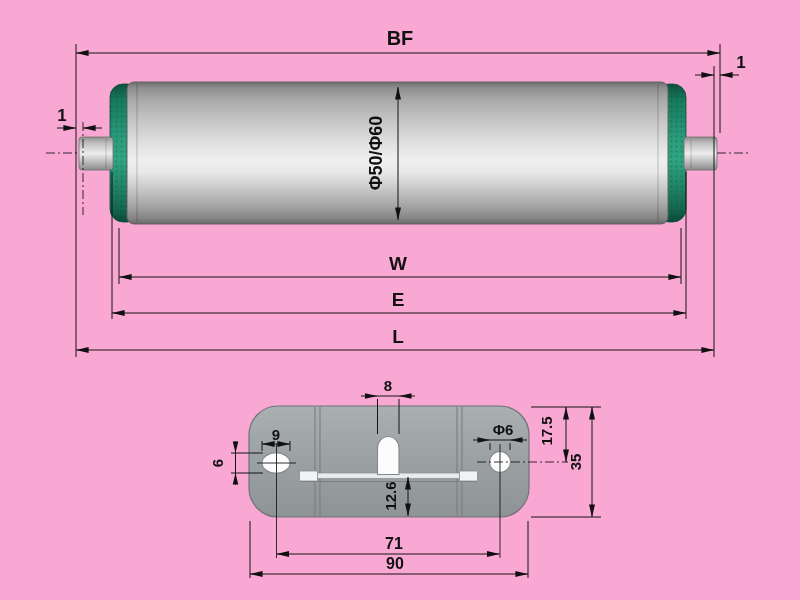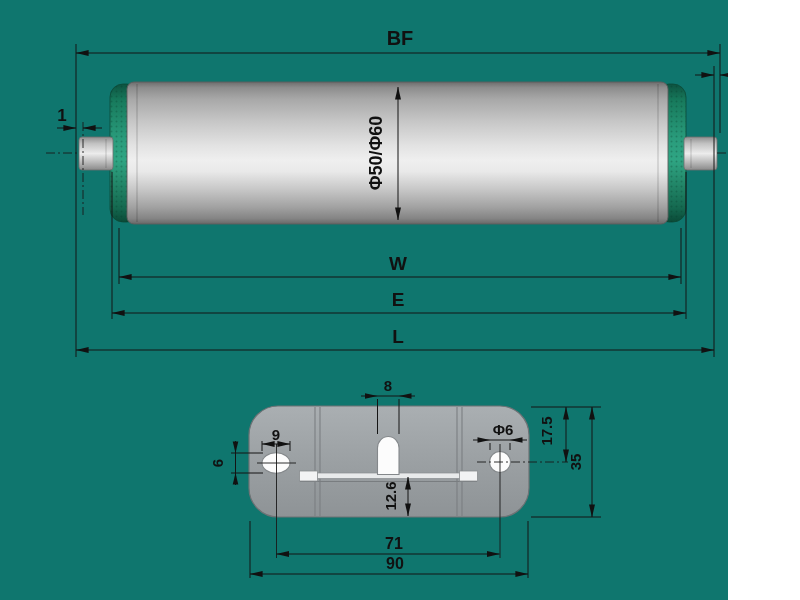--- a/index.html
+++ b/index.html
@@ -1,16 +1,16 @@
 <!DOCTYPE html>
 <html><head>
 <meta charset="utf-8">
 <style>
   html,body{margin:0;padding:0;background:#ffffff;}
-  .canvas{position:relative;width:728px;height:600px;background:#0f766e;overflow:hidden;}
+  .canvas{position:relative;width:800px;height:600px;background:#f9a8d4;overflow:hidden;}
   svg{display:block;}
   text{font-family:"Liberation Sans","DejaVu Sans",sans-serif;font-weight:bold;fill:#111111;}
   .t20{font-size:20px;}
   .t19{font-size:19px;}
   .t18{font-size:18px;}
   .t17{font-size:17px;}
   .t16{font-size:16px;}
   .t15{font-size:15px;}
   .dim{stroke:#141414;stroke-width:1;fill:none;}
   .ext{stroke:#141414;stroke-width:1;fill:none;}

